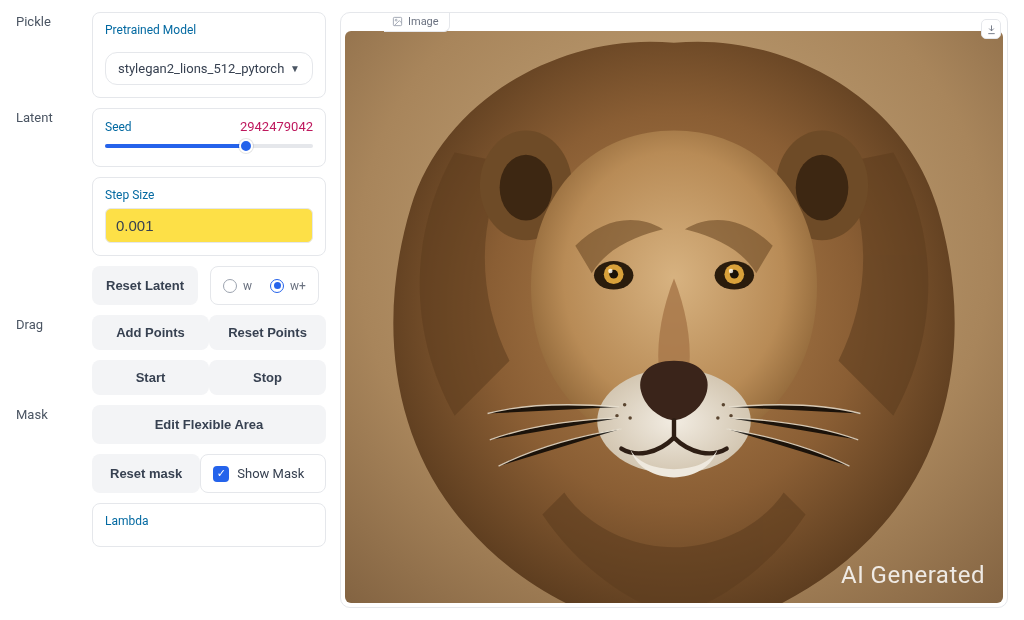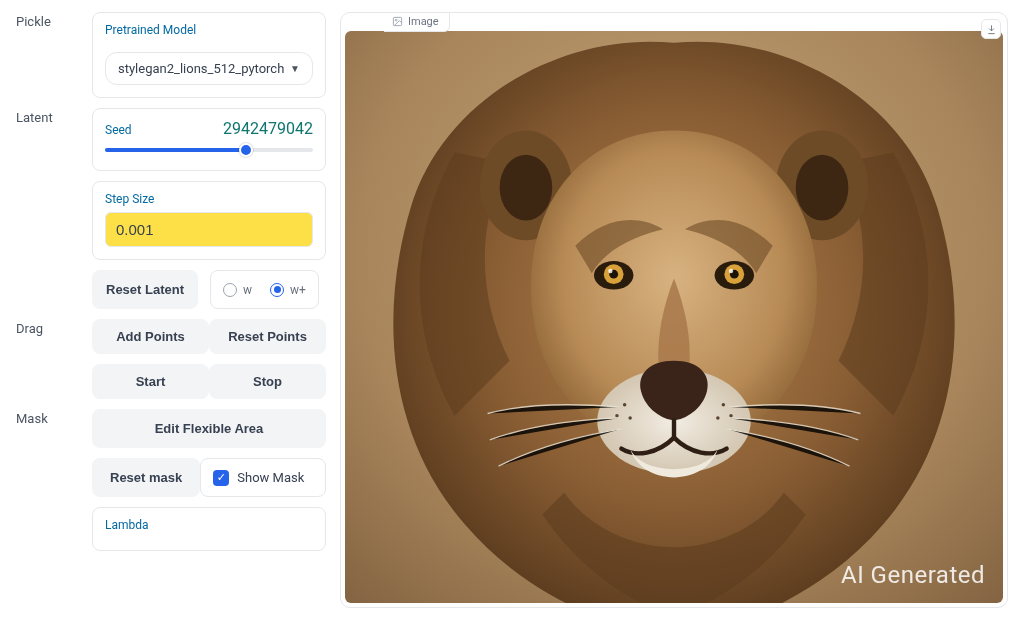--- a/index.html
+++ b/index.html
@@ -70,22 +70,22 @@
   .chevron {
     font-size: 10px;
     color: #4b5563;
   }
   .seed-row {
     display: flex;
     justify-content: space-between;
     align-items: baseline;
   }
   .seed-value {
-    font-size: 16px;
-    color: #0f766e;
+    font-size: 13px;
+    color: #be185d;
   }
   .slider-wrap {
     position: relative;
     height: 16px;
     margin-top: 4px;
   }
   .slider-track {
     position: absolute;
     top: 50%;
     left: 0; right: 0;

